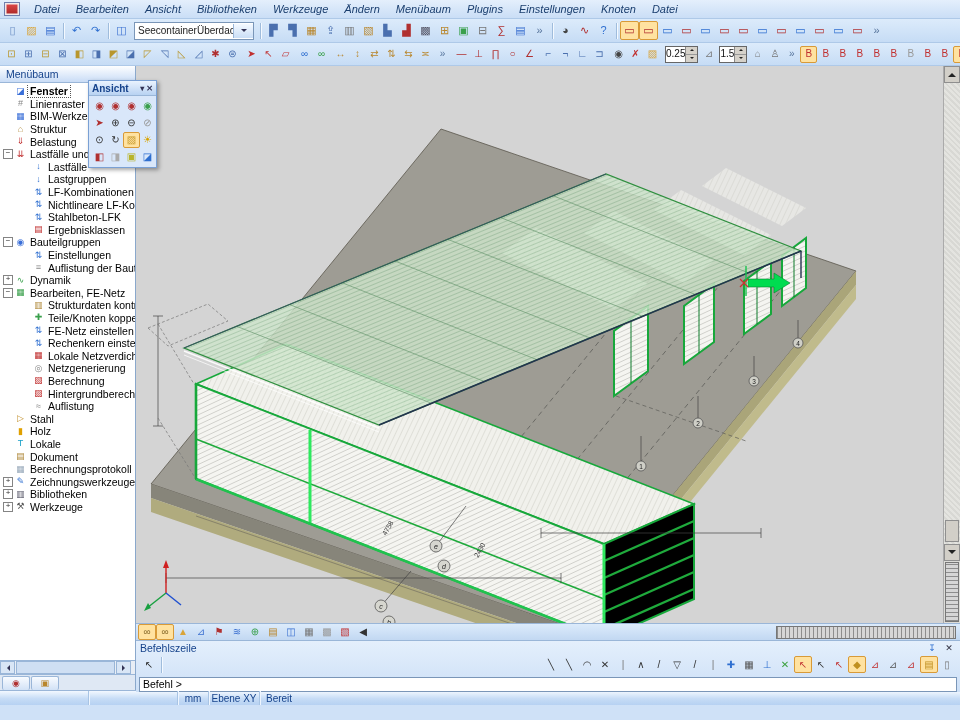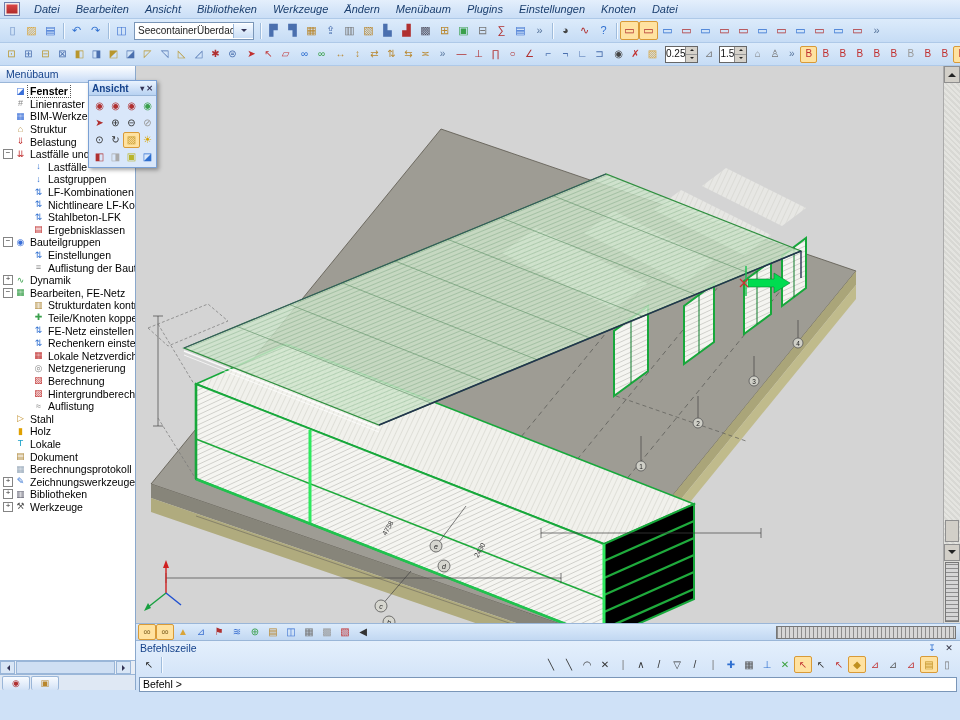--- a/index.html
+++ b/index.html
@@ -744,20 +744,27 @@
               <span class="ti" style="color: rgb(119, 119, 119);">▯</span>
             </span>
         </div>
         <div class="cmdinput-row">
           <input class="cmdinput" value="Befehl &gt;" style="">
         </div>
       </div>
     </div>
   </div>
 
+  <div class="statusbar">
+    <span class="sseg s1"></span>
+    <span class="sseg s2"></span>
+    <span class="sseg s3">mm</span>
+    <span class="sseg s4">Ebene XY</span>
+    <span class="sseg s5">Bereit</span>
+  </div>
 
   <div class="palette">
     <div class="palhead">
       <span>Ansicht</span>
       <span class="hicons">
           <span>▾</span>
           <span>✕</span>
         </span>
     </div>
     <div class="palgrid">

